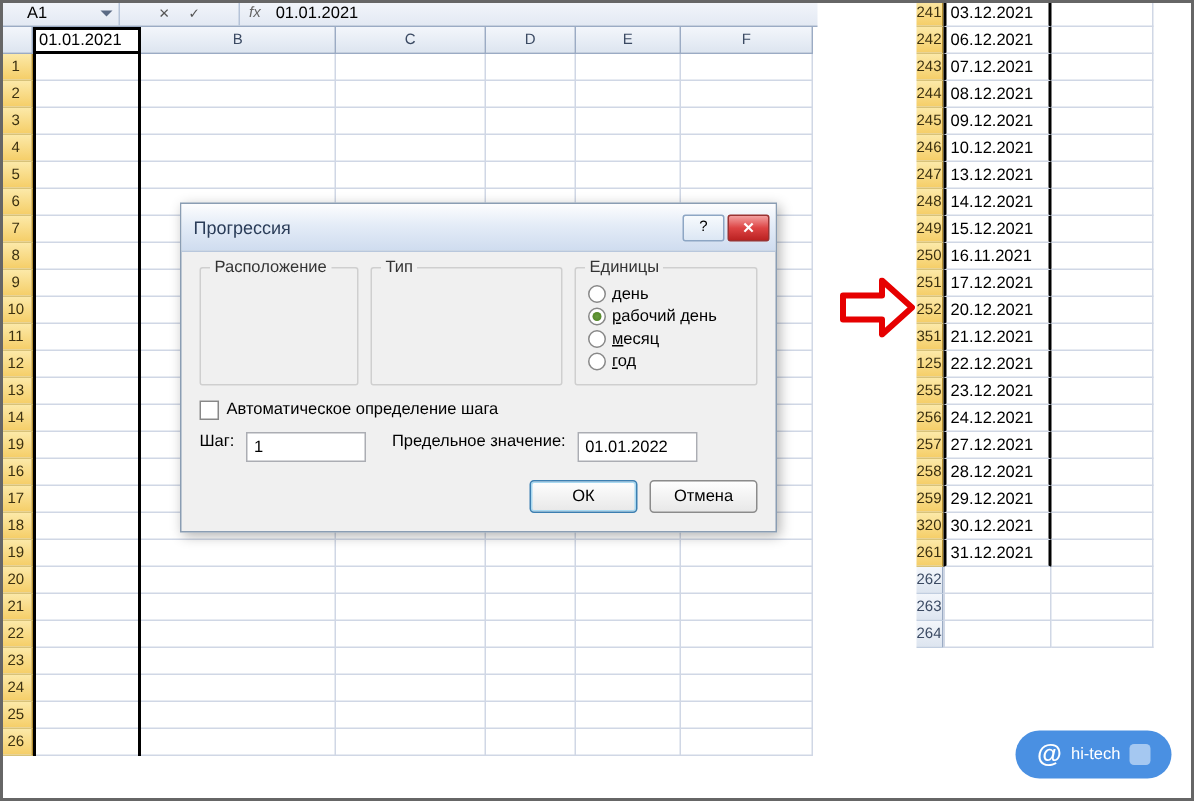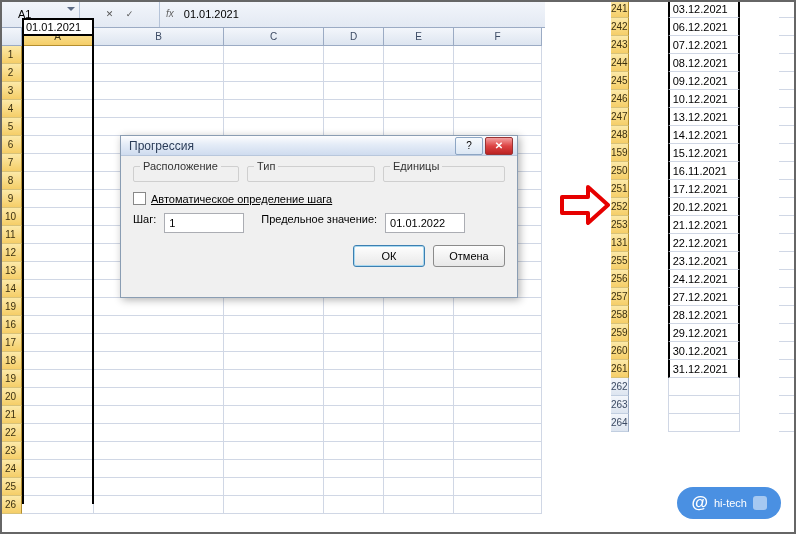--- a/index.html
+++ b/index.html
@@ -1,20 +1,20 @@
 <!DOCTYPE html>
 <html><head>
 <meta charset="utf-8">
 <style>
   * { box-sizing: border-box; margin: 0; padding: 0; font-family: "Segoe UI", Tahoma, sans-serif; font-size: 11px; }
   body { background: #fff; width: 796px; height: 534px; position: relative; overflow: hidden; }
   
   
   .left-sheet { position: absolute; left: 0; top: 0; width: 545px; }
-  .namebox-row { display: flex; height: 28px; border-bottom: 1px solid #9babc4; background: linear-gradient(#f3f6fb,#e3e9f3); align-items: center; }
+  .namebox-row { display: flex; height: 18px; border-bottom: 1px solid #9babc4; background: linear-gradient(#f3f6fb,#e3e9f3); align-items: center; }
   .namebox { width: 80px; border-right: 1px solid #b5c3d8; height: 100%; display: flex; align-items: center; padding-left: 18px; position: relative; }
   .namebox::after { content: ""; position: absolute; right: 4px; top: 7px; border-left: 4px solid transparent; border-right: 4px solid transparent; border-top: 4px solid #5b6b85; }
   .fx-spacer { width: 80px; border-right: 1px solid #b5c3d8; height: 100%; display:flex; align-items:center; justify-content:center; gap:6px;}
   .fx-btn { width:14px; height:14px; border-radius:50%; display:flex; align-items:center; justify-content:center; font-size:9px; color:#555;}
   .fx-label { font-style: italic; font-size: 10px; color: #666; margin-left: 6px; margin-right: 6px; }
   .formula-input { flex: 1; padding-left: 4px; height: 100%; display: flex; align-items: center; }
   
   .grid-wrap { display: flex; }
   .rownum-col { width: 22px; }
   .corner { height: 18px; background: linear-gradient(#f3f6fb,#dde5f0); border-right: 1px solid #9babc4; border-bottom: 1px solid #9babc4; }
@@ -25,43 +25,43 @@
   .colA { width: 72px; } .colB { width: 130px; } .colC { width: 100px; } .colD { width: 60px; } .colE { width: 70px; } .colF { width: 88px; }
   
   .cells { position: relative; }
   .cellrow { display: flex; height: 18px; }
   .cell { border-right: 1px solid #d0d7e5; border-bottom: 1px solid #d0d7e5; height: 18px; padding-left: 3px; display: flex; align-items: center; }
   .sel-column-border { position:absolute; left:22px; top:36px; width:72px; height:468px; border-left:2px solid #000; border-right:2px solid #000; pointer-events:none;}
   .sel-top { position:absolute; left:22px; top:18px; width:72px; height:18px; border:2px solid #000; pointer-events:none; background:#fff; padding-left:2px; display:flex; align-items:center;}
   
   
   .right-sheet { position: absolute; right: 15px; top: 0; width: 170px; }
-  .right-grid { display: flex; gap: 39px; }
+  .right-grid { display: flex; }
   .right-rownum { height: 18px; background: linear-gradient(180deg,#fce9a8,#f5ce68); border-right: 1px solid #b38e2f; border-bottom: 1px solid #d7c27a; text-align: center; font-size: 10px; color: #3b3010; display:flex; align-items:center; justify-content:center;}
   .right-rownum.plain { background: linear-gradient(#f3f6fb,#dde5f0); border-right-color:#9babc4; border-bottom-color:#c1cee0; color:#3b4a63;}
   .right-datecell { height: 18px; width: 72px; border-right: 2px solid #000; border-left:2px solid #000; border-bottom: 1px solid #d0d7e5; padding-left: 3px; display:flex; align-items:center; }
   .right-datecell.empty { border-left: 1px solid #d0d7e5; border-right:1px solid #d0d7e5;}
   .right-extra { width:68px; border-right:1px solid #d0d7e5; border-bottom:1px solid #d0d7e5;}
   
   
   .dialog { position: absolute; left: 120px; top: 135px; width: 398px; background: #f0f0f0; border: 1px solid #8a9db3; box-shadow: 2px 2px 8px rgba(0,0,0,.3); }
-  .titlebar { height: 20px; background: linear-gradient(#fdfdfe,#e4ecf7 45%,#cfdcef); display: flex; align-items: center; padding: 0 4px 0 8px; border-bottom:1px solid #b8c7dc;}
+  .titlebar { height: 32px; background: linear-gradient(#fdfdfe,#e4ecf7 45%,#cfdcef); display: flex; align-items: center; padding: 0 4px 0 8px; border-bottom:1px solid #b8c7dc;}
   .titlebar-title { flex: 1; font-size: 12px; color: #2a3c58; }
   .titlebtn { width: 28px; height: 18px; margin-left: 2px; border: 1px solid #8da6c4; border-radius: 2px; display:flex; align-items:center; justify-content:center; font-size:10px; background:linear-gradient(#f7fafd,#dce7f4);}
   .titlebtn.close { background: linear-gradient(#f3a0a0,#d44,#b22); color:#fff; border-color:#933; font-weight:bold;}
-  .dialog-body { padding: 10px 12px 30px; }
+  .dialog-body { padding: 10px 12px 12px; }
   .groups { display: flex; gap: 8px; }
   .groupbox { border: 1px solid #cfcfcf; border-radius: 2px; padding: 8px 8px 6px; position: relative; flex:1; }
   .groupbox legend, .grouplabel { position: absolute; top: -7px; left: 6px; background: #f0f0f0; padding: 0 3px; font-size: 11px; color: #333; }
   .radio-row { display: flex; align-items: center; gap: 4px; margin: 3px 0; cursor: default; }
   .radio-dot { width: 12px; height: 12px; border: 1px solid #888; border-radius: 50%; display:flex; align-items:center; justify-content:center; background:#fff;}
   .radio-dot.checked::after { content:""; width:6px; height:6px; border-radius:50%; background: radial-gradient(#6a9e3f,#4a7e1f); }
   .radio-label { font-size: 11px; }
   .radio-label u { text-decoration: underline; }
-  .check-row { display:flex; align-items:flex-end; gap:5px; margin: 10px 0 8px; text-decoration: underline; }
+  .check-row { display:flex; align-items:flex-start; gap:5px; margin: 10px 0 8px; }
   .checkbox { width:13px; height:13px; border:1px solid #888; background:#fff;}
   .input-row { display:flex; align-items:flex-start; gap:8px; }
   .text-input { border:1px solid #abadb3; height:20px; padding:0 4px; background:#fff; }
   .step-input { width:80px; }
   .limit-input { width:80px; }
   .btn-row { display:flex; justify-content:flex-end; gap:8px; margin-top:12px;}
   .btn { min-width:72px; height:22px; border:1px solid #8b8b8b; border-radius:3px; background:linear-gradient(#fefefe,#e8e8e8); display:flex; align-items:center; justify-content:center; font-size:11px; }
   .btn.default { border:1px solid #3c7fb1; box-shadow: inset 0 0 0 1px #a8d8f0; margin-left: 36px;}
   
   
@@ -347,32 +347,32 @@
   <div class="right-grid">
     <div id="right-rownums">
         <div class="right-rownum">241</div>
         <div class="right-rownum">242</div>
         <div class="right-rownum">243</div>
         <div class="right-rownum">244</div>
         <div class="right-rownum">245</div>
         <div class="right-rownum">246</div>
         <div class="right-rownum">247</div>
         <div class="right-rownum">248</div>
-        <div class="right-rownum">159</div>
+        <div class="right-rownum">249</div>
         <div class="right-rownum">250</div>
         <div class="right-rownum">251</div>
         <div class="right-rownum">252</div>
-        <div class="right-rownum">253</div>
-        <div class="right-rownum">131</div>
+        <div class="right-rownum">351</div>
+        <div class="right-rownum">125</div>
         <div class="right-rownum">255</div>
         <div class="right-rownum">256</div>
         <div class="right-rownum">257</div>
         <div class="right-rownum">258</div>
         <div class="right-rownum">259</div>
-        <div class="right-rownum">260</div>
+        <div class="right-rownum">320</div>
         <div class="right-rownum">261</div>
         <div class="right-rownum plain">262</div>
         <div class="right-rownum plain">263</div>
         <div class="right-rownum plain">264</div>
       </div>
     <div id="right-dates">
         <div class="right-datecell">03.12.2021</div>
         <div class="right-datecell">06.12.2021</div>
         <div class="right-datecell">07.12.2021</div>
         <div class="right-datecell">08.12.2021</div>
@@ -441,20 +441,38 @@
   <div class="dialog-body">
     <div class="groups">
       <div class="groupbox" style="flex:0 0 106px;">
         <span class="grouplabel">Расположение</span>
       </div>
       <div class="groupbox" style="flex:0 0 128px;">
         <span class="grouplabel">Тип</span>
       </div>
       <div class="groupbox">
         <span class="grouplabel">Единицы</span>
+        <div id="unit-opts">
+            <div class="radio-row">
+              <span class="radio-dot"></span>
+              <span class="radio-label"><u>д</u>ень</span>
+            </div>
+            <div class="radio-row">
+              <span class="radio-dot checked"></span>
+              <span class="radio-label"><u>р</u>абочий день</span>
+            </div>
+            <div class="radio-row">
+              <span class="radio-dot"></span>
+              <span class="radio-label"><u>м</u>есяц</span>
+            </div>
+            <div class="radio-row">
+              <span class="radio-dot"></span>
+              <span class="radio-label"><u>г</u>од</span>
+            </div>
+          </div>
       </div>
     </div>
     <div class="check-row">
       <div class="checkbox"></div>
       <span>Автоматическое определение шага</span>
     </div>
     <div class="input-row">
       <span>Шаг:</span>
       <input class="text-input step-input" value="1" style="">
       <span style="margin-left:9px;">Предельное значение:</span>

